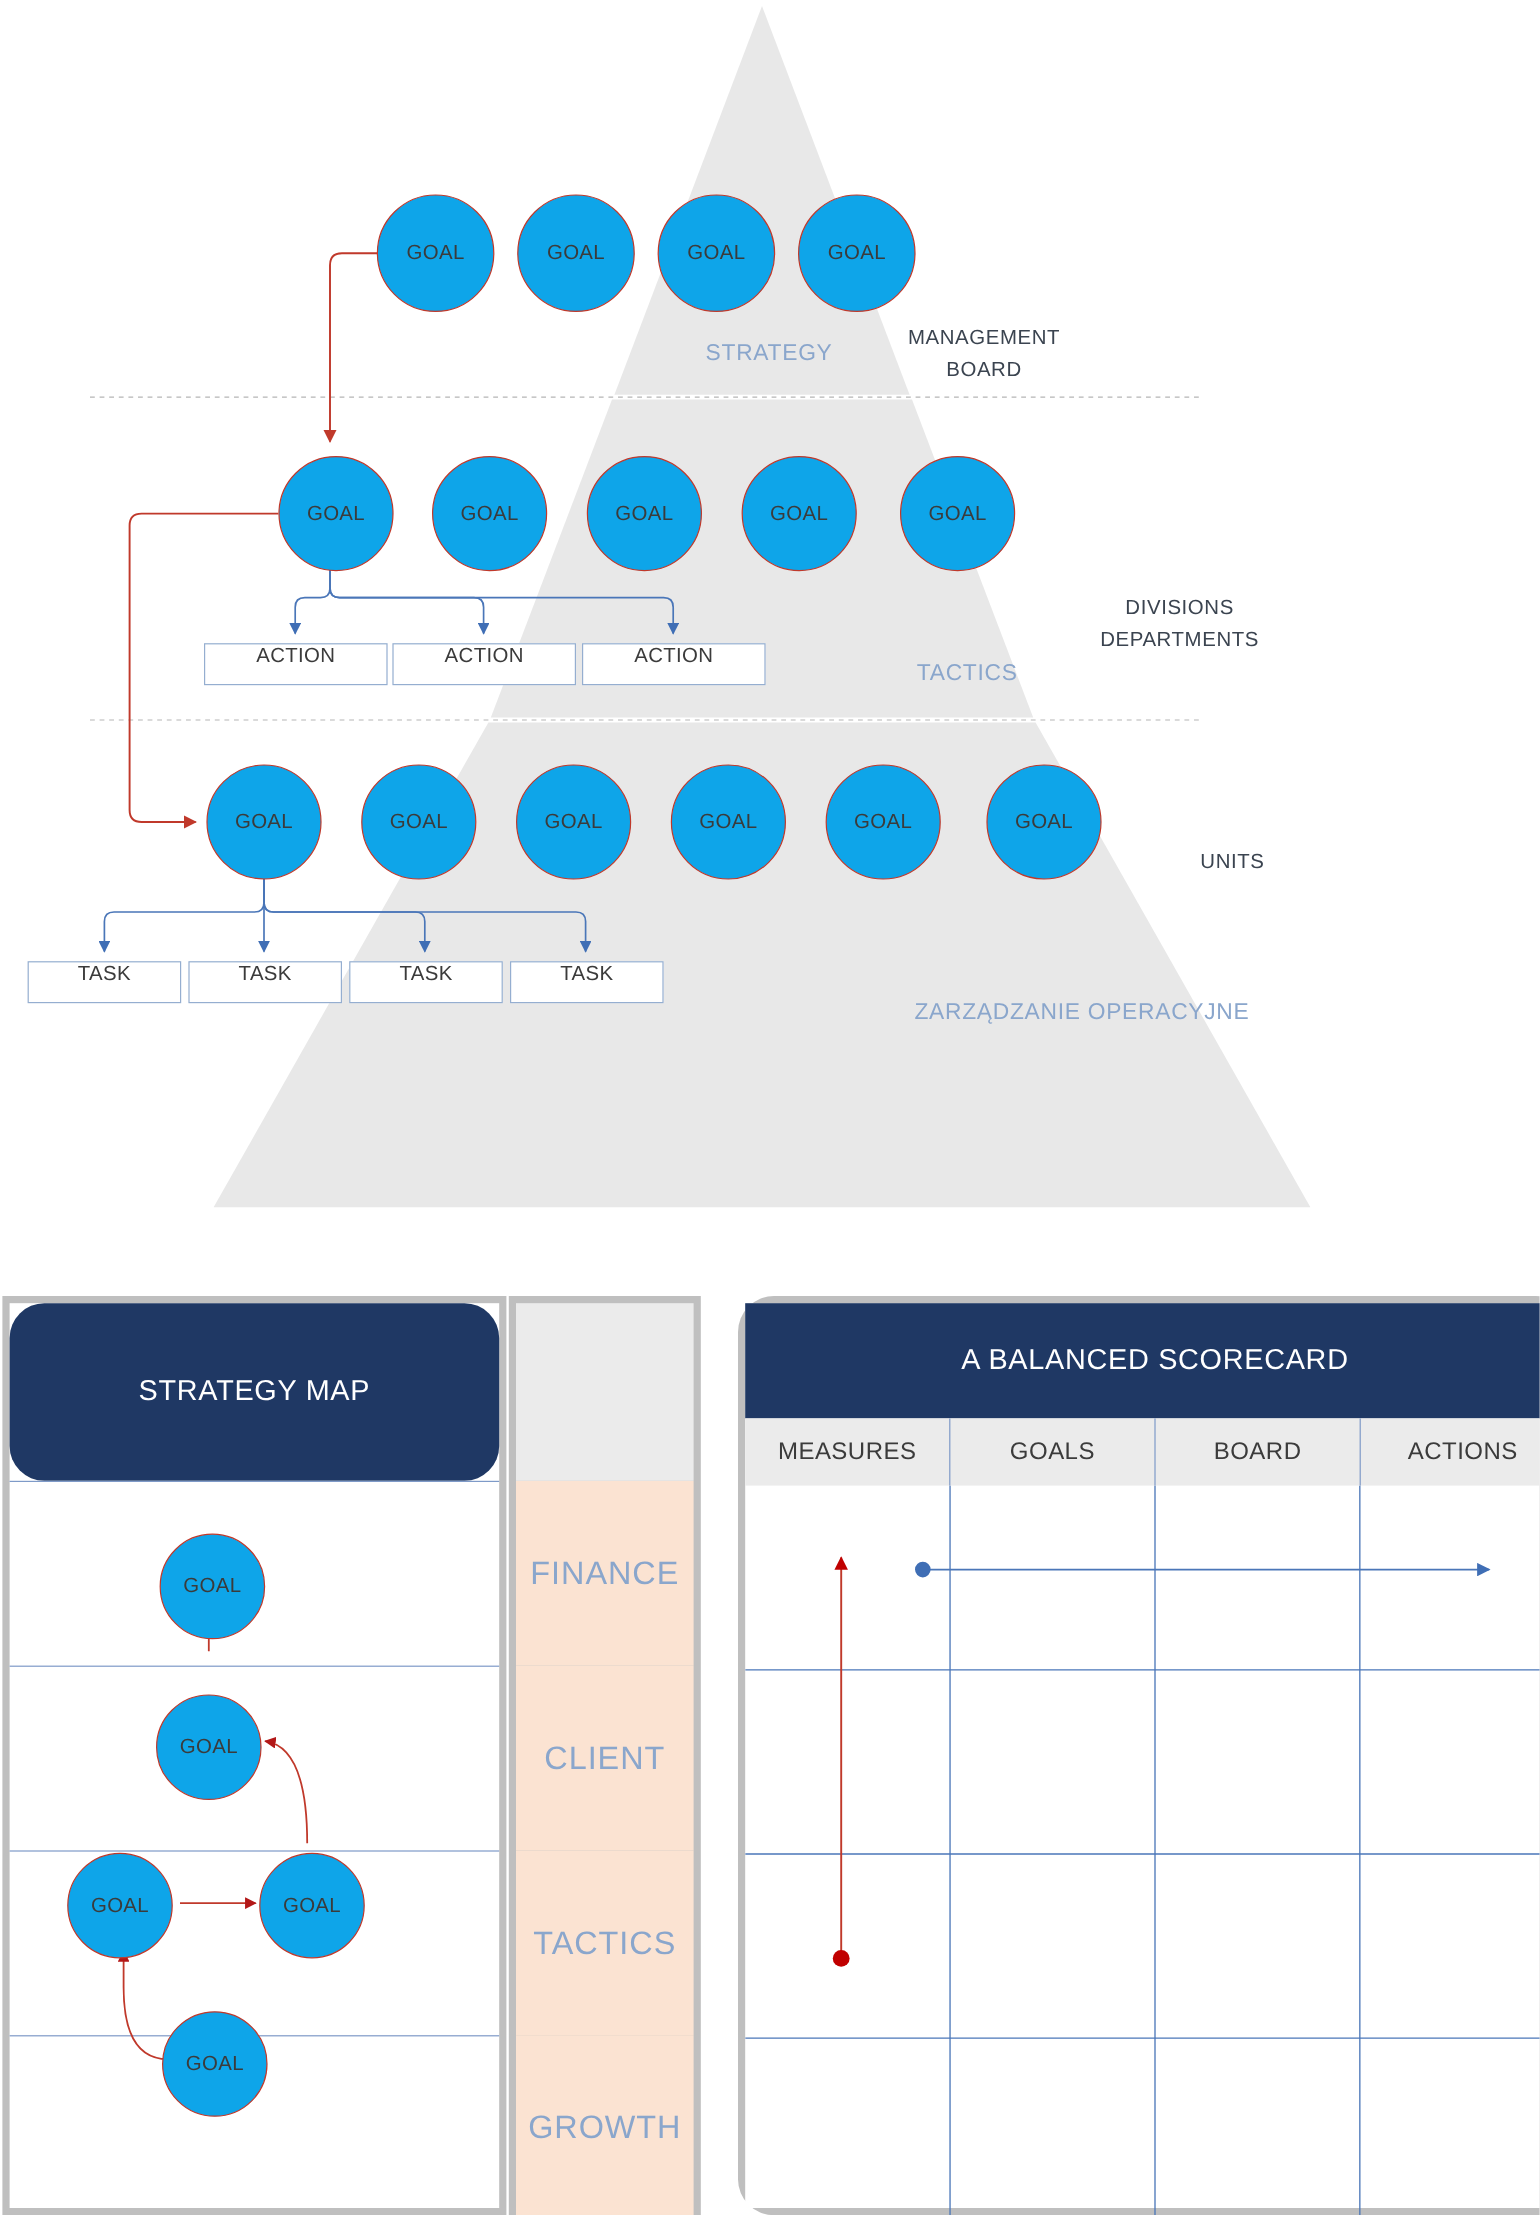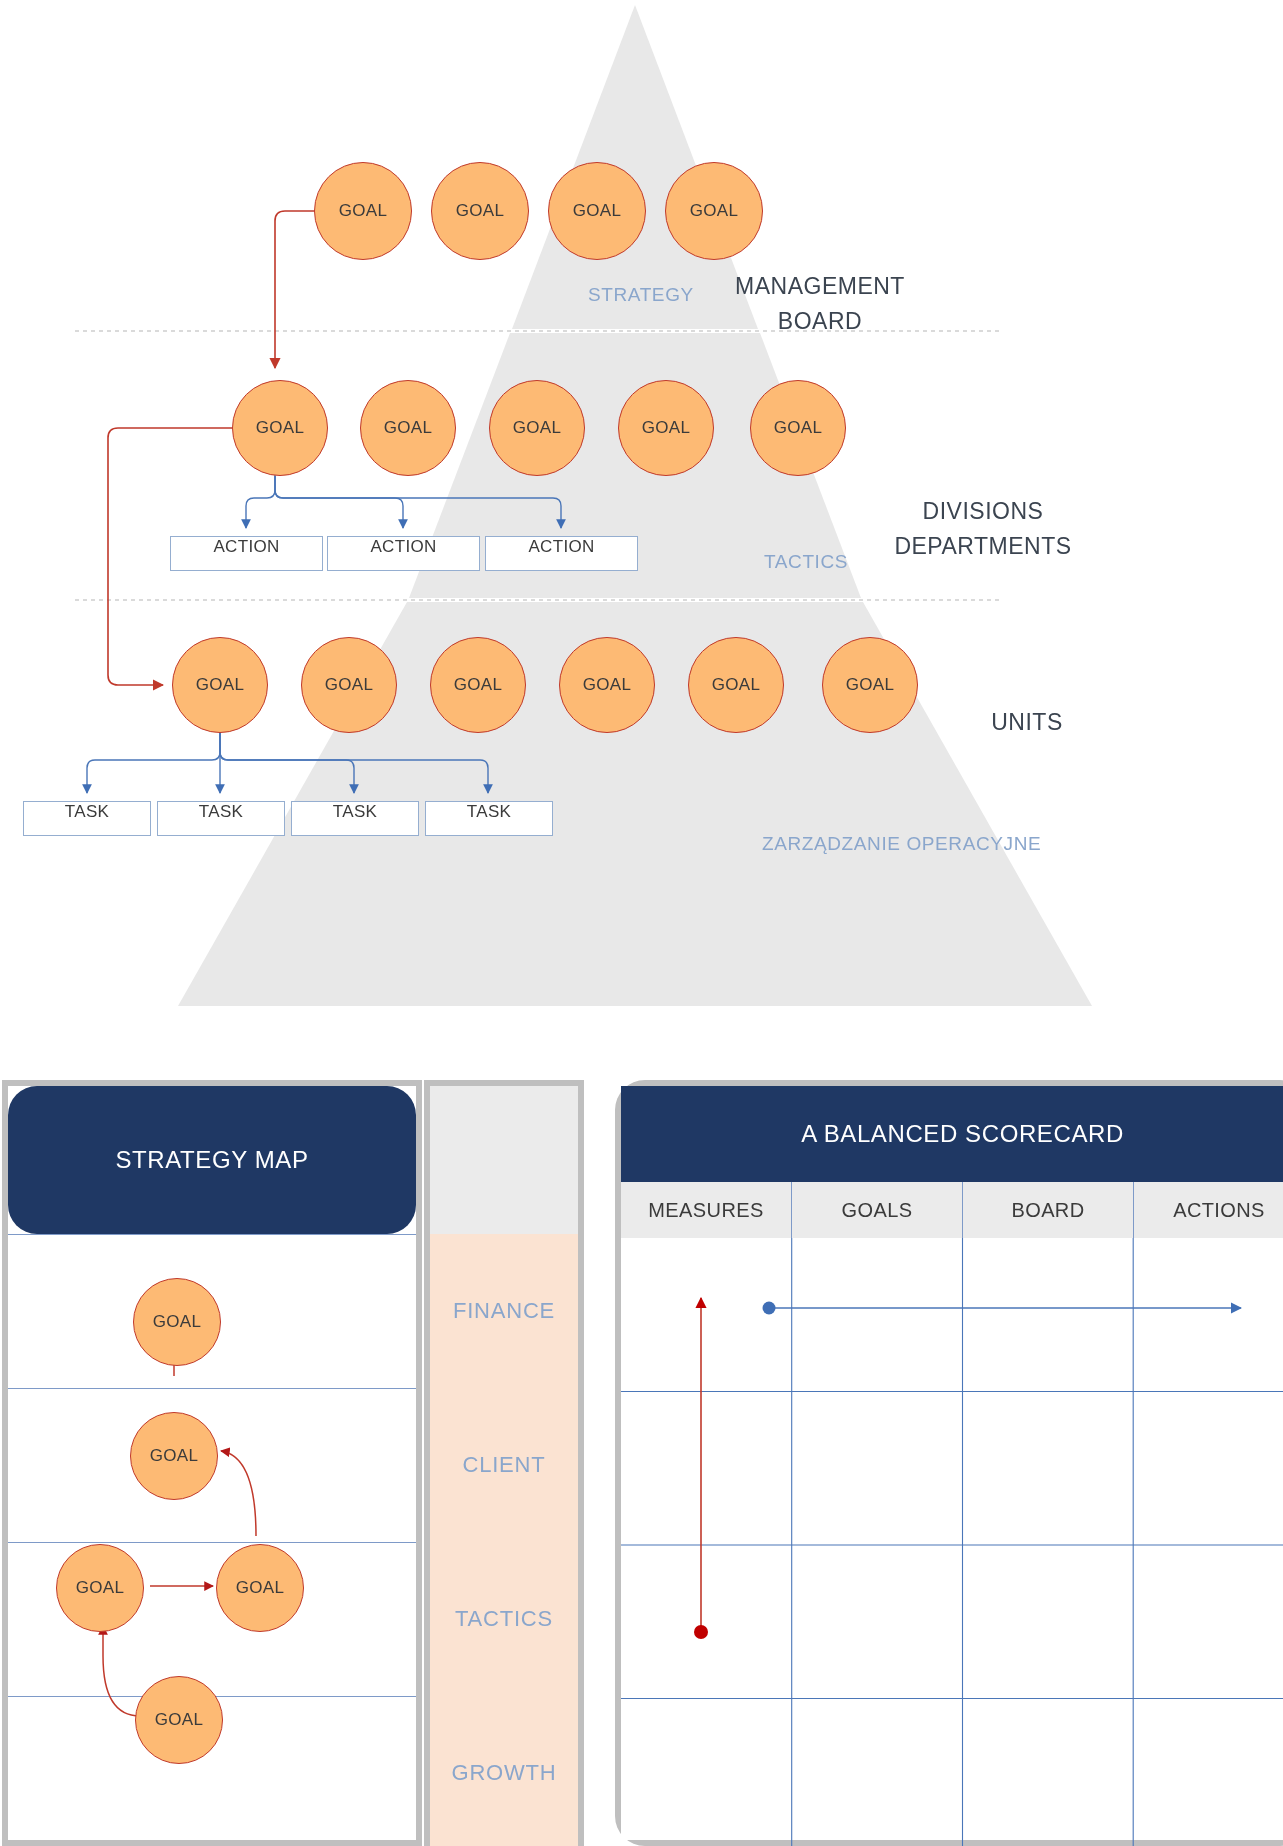--- a/index.html
+++ b/index.html
@@ -24,21 +24,21 @@
   }
   #pyramid-svg {
     position: absolute;
     left: 0; top: 0;
   }
 
   .node-circle {
     position: absolute;
     border: 1.3px solid #c0392b;
     border-radius: 50%;
-    background: #fdba74;
+    background: #0ea5e9;
     display: flex;
     align-items: center;
     justify-content: center;
     color: #3b3b3b;
     font-size: 17px;
     letter-spacing: .3px;
     box-sizing: border-box;
   }
   .node-box {
     position: absolute;
@@ -55,21 +55,21 @@
   .tier-label {
     position: absolute;
     color: #8aa6cc;
     font-size: 19px;
     letter-spacing: .6px;
     white-space: nowrap;
   }
   .side-label {
     position: absolute;
     color: #3b4450;
-    font-size: 23px;
+    font-size: 17px;
     letter-spacing: .5px;
     text-align: center;
     line-height: 1.5;
     white-space: pre-line;
   }
 
   
   #bottom-panel {
     position: absolute;
     left: 0; top: 1030px;
@@ -112,21 +112,21 @@
     border-top: 1.2px solid #7e9ac8;
     box-sizing: border-box;
   }
   .sm-row:first-of-type { border-top: none; }
 
   .persp-cell {
     display: flex;
     align-items: center;
     justify-content: center;
     color: #8aa6cc;
-    font-size: 22px;
+    font-size: 27px;
     letter-spacing: .8px;
     box-sizing: border-box;
     background: #fbe3d2;
     height: 154px;
   }
   #persp-top-spacer {
     height: 148px;
     background: #ebebeb;
     position: relative;
   }

